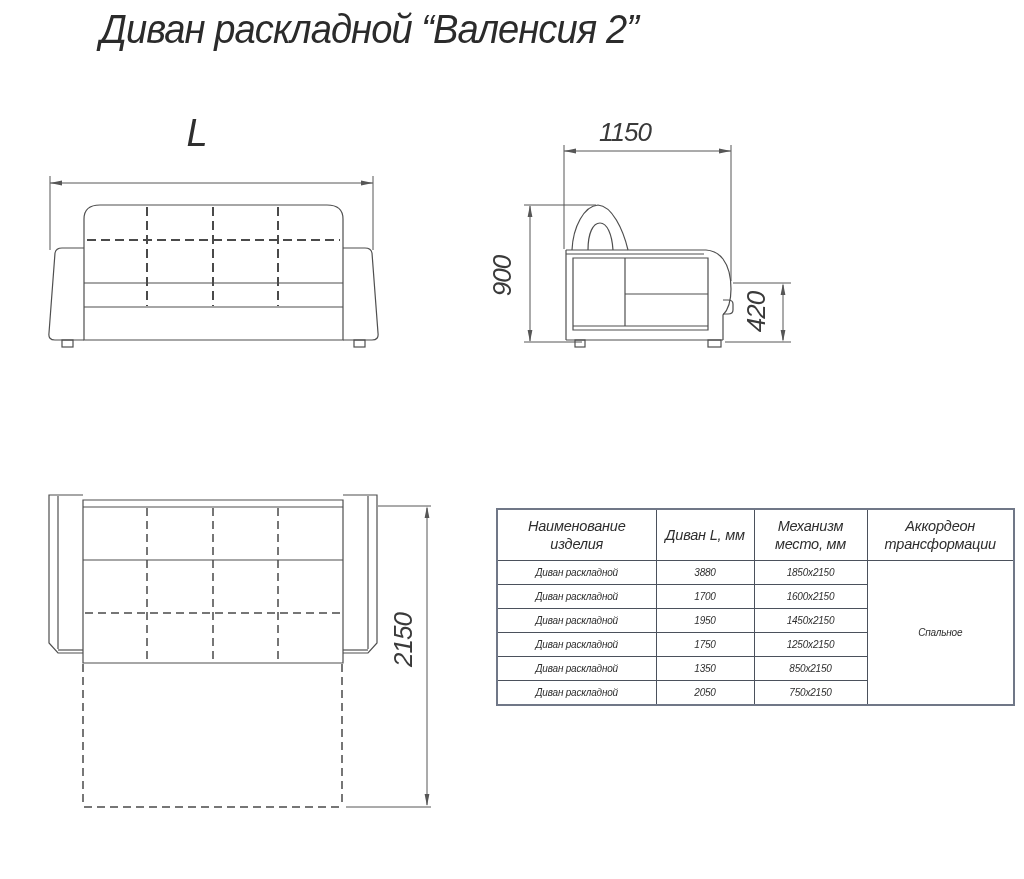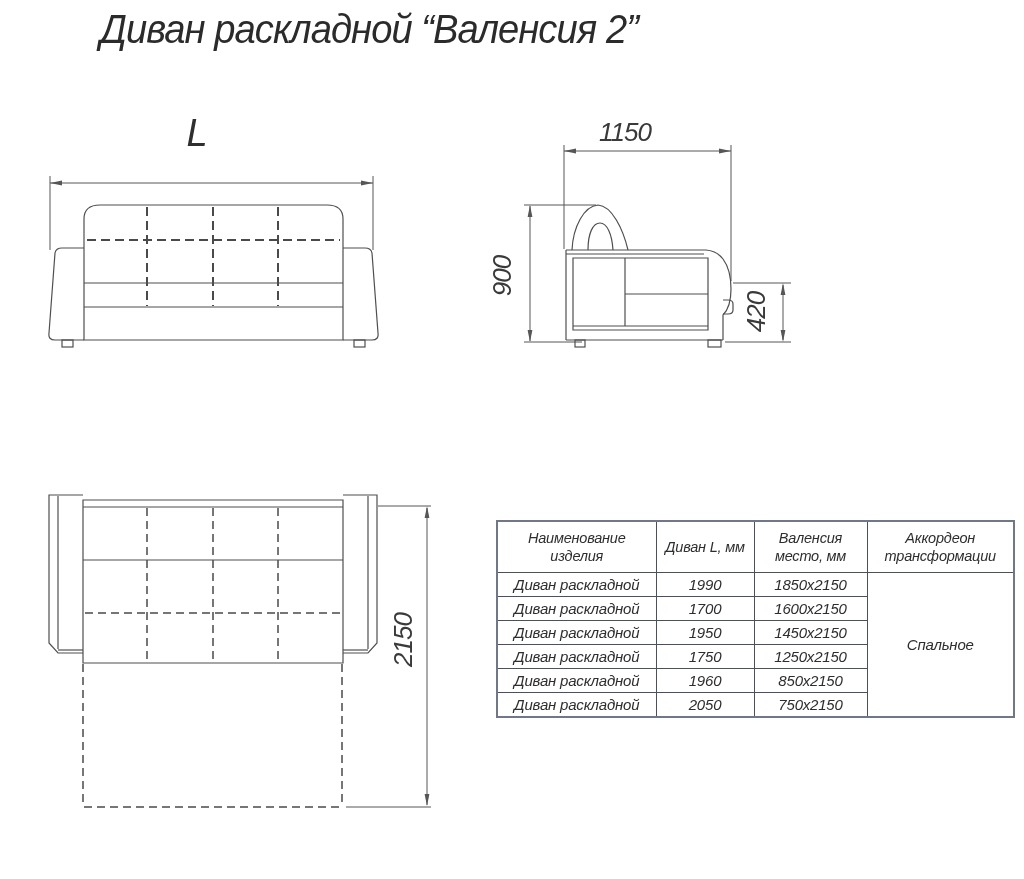--- a/index.html
+++ b/index.html
@@ -11,28 +11,28 @@
   svg.drawing{position:absolute;left:0;top:0;}
   .ln{fill:none;stroke:#4f4f4f;stroke-width:1.2;}
   .dash{fill:none;stroke:#4a4a4a;stroke-width:2;stroke-dasharray:9 5;}
   .dash-thin{fill:none;stroke:#4a4a4a;stroke-width:1.5;stroke-dasharray:8 5;}
   .dim{fill:none;stroke:#565656;stroke-width:1;}
   .arrow{fill:#565656;stroke:none;}
   .dim-label{fill:#3a3a3a;font-family:"Liberation Sans",sans-serif;font-style:italic;
              font-size:26px;letter-spacing:-1px;}
   .dim-label-big{fill:#2f2f2f;font-family:"Liberation Sans",sans-serif;font-style:italic;
              font-size:38px;}
-  table.spec{position:absolute;left:496px;top:520px;width:517px;border-collapse:collapse;
+  table.spec{position:absolute;left:496px;top:508px;width:517px;border-collapse:collapse;
              table-layout:fixed;font-style:italic;color:#2e2e2e;
              border:2px solid #707787;background:#fff;}
   table.spec th,table.spec td{border:1px solid #4b515c;text-align:center;
              vertical-align:middle;padding:0 4px;overflow:hidden;}
   table.spec th{height:50px;font-size:14.5px;font-weight:normal;white-space:pre-line;
              line-height:1.25;letter-spacing:-0.2px;}
-  table.spec td{height:23px;font-size:15px;letter-spacing:-0.2px;}
+  table.spec td{height:23px;font-size:10px;letter-spacing:-0.2px;}
 </style>
 </head>
 <body>
 
 <div class="page">
 
   <div class="title">Диван раскладной “Валенсия 2”</div>
 
   <svg class="drawing" width="1024" height="879" viewBox="0 0 1024 879">
 
@@ -130,51 +130,51 @@
       <col style="width:159px">
         <col style="width:98px">
         <col style="width:113px">
         <col style="width:147px">
     </colgroup>
     <thead>
       <tr>
         <th>Наименование
 изделия</th>
         <th>Диван L, мм</th>
-        <th>Валенсия
+        <th>Механизм
 место, мм</th>
         <th>Аккордеон
 трансформации</th>
       </tr>
     </thead>
     <tbody>
       <tr>
         <td>Диван раскладной</td>
-        <td>1990</td>
+        <td>3880</td>
         <td>1850x2150</td>
         <td rowspan="6">Спальное</td>
       </tr>
       <tr>
         <td>Диван раскладной</td>
         <td>1700</td>
         <td>1600x2150</td>
       </tr>
       <tr>
         <td>Диван раскладной</td>
         <td>1950</td>
         <td>1450x2150</td>
       </tr>
       <tr>
         <td>Диван раскладной</td>
         <td>1750</td>
         <td>1250x2150</td>
       </tr>
       <tr>
         <td>Диван раскладной</td>
-        <td>1960</td>
+        <td>1350</td>
         <td>850x2150</td>
       </tr>
       <tr>
         <td>Диван раскладной</td>
         <td>2050</td>
         <td>750x2150</td>
       </tr>
     </tbody>
   </table>
 

